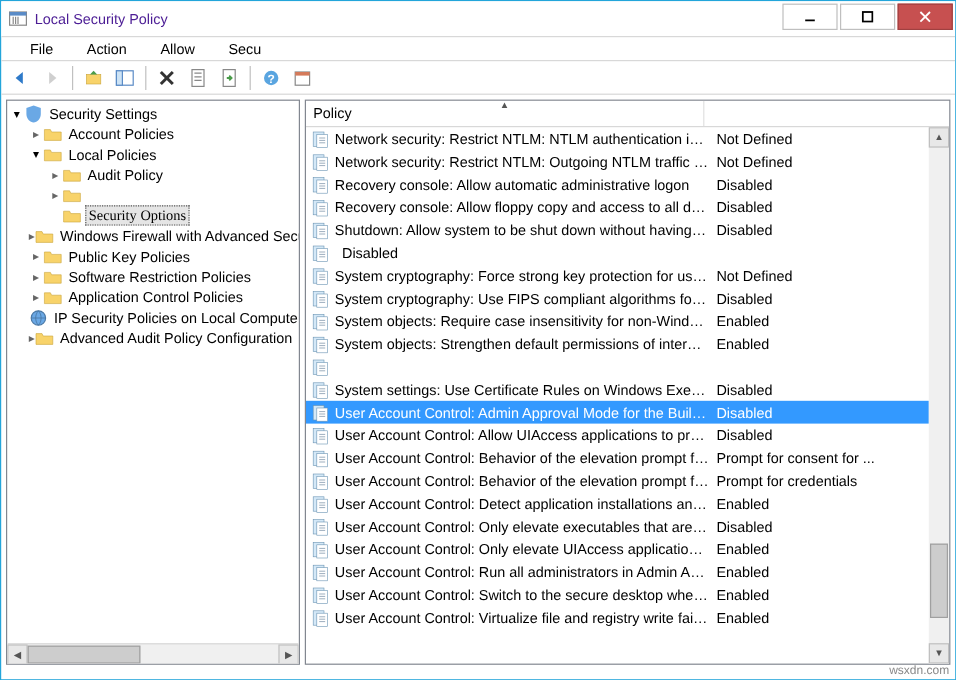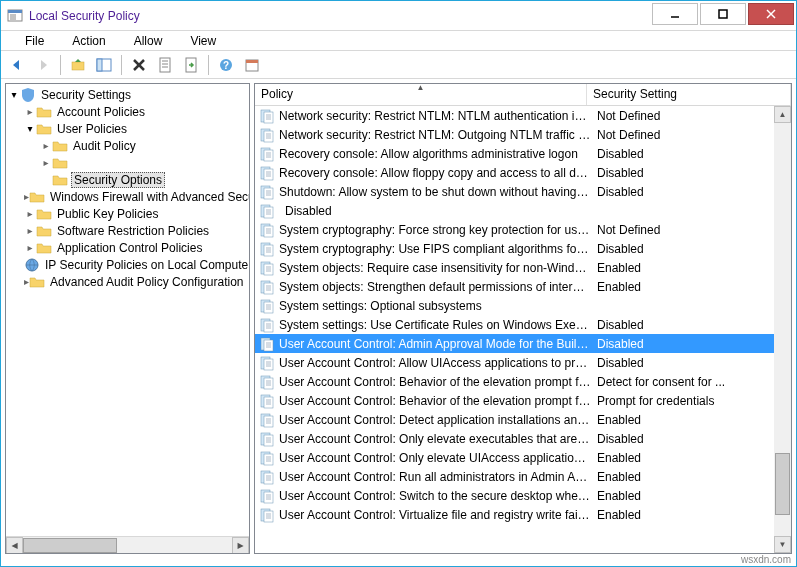--- a/index.html
+++ b/index.html
@@ -83,20 +83,21 @@
   }
   .tree-node .expander {
     width: 12px; text-align:center; color:#666; font-size:10px;
   }
   .tree-node .expander.open { color:#000;}
   .tree-node .node-icon { width:16px; height:16px; margin-right:3px; flex-shrink:0;}
   .tree-node.selected .label {
     border: 1px dotted #555;
     background: #e5e5e5;
     padding: 0 2px;
+    font-family: Liberation Serif, serif;
   }
   .tree-node .label { padding: 0 2px; }
   .indent-0 { padding-left: 2px; }
   .indent-1 { padding-left: 18px; }
   .indent-2 { padding-left: 34px; }
   .list-pane {
     flex: 1;
     border: 1px solid #828790;
     display:flex;
     flex-direction:column;
@@ -222,21 +223,21 @@
           <line x1="9" y1="1" x2="1" y2="9" stroke="#fff" stroke-width="1.5"></line>
         </svg>
     </div>
   </div>
 </div>
 
 <div class="menubar">
   <span class="menu-item">File</span>
   <span class="menu-item">Action</span>
   <span class="menu-item">Allow</span>
-  <span class="menu-item">View</span>
+  <span class="menu-item">Secu</span>
 </div>
 
 <div class="toolbar">
   <div class="tool-btn">
     <svg width="16" height="16">
         <path d="M10 3 L4 8 L10 13 Z" fill="#2e7ac9"></path>
       </svg>
   </div>
   <div class="tool-btn disabled">
     <svg width="16" height="16">
@@ -308,21 +309,21 @@
         <svg class="node-icon" viewBox="0 0 16 16">
             <path d="M1 4 L6 4 L7 6 L15 6 L15 13 L1 13 Z" class="icon-folder"></path>
           </svg>
         <span class="label">Account Policies</span>
       </div>
       <div class="tree-node indent-1">
         <span class="expander open">▾</span>
         <svg class="node-icon" viewBox="0 0 16 16">
             <path d="M1 4 L6 4 L7 6 L15 6 L15 13 L1 13 Z" class="icon-folder"></path>
           </svg>
-        <span class="label">User Policies</span>
+        <span class="label">Local Policies</span>
       </div>
       <div class="tree-node indent-2">
         <span class="expander">▸</span>
         <svg class="node-icon" viewBox="0 0 16 16">
             <path d="M1 4 L6 4 L7 6 L15 6 L15 13 L1 13 Z" class="icon-folder"></path>
           </svg>
         <span class="label">Audit Policy</span>
       </div>
       <div class="tree-node indent-2">
         <span class="expander">▸</span>
@@ -389,23 +390,20 @@
       <div class="arrow">▶</div>
     </div>
   </div>
 
   <div class="list-pane">
     <div class="list-header">
       <div class="col policy">
         <span class="sort-arrow">▲</span>
         <span>Policy</span>
       </div>
-      <div class="col setting">
-        <span>Security Setting</span>
-      </div>
     </div>
     <div class="list-body" id="list-body" style="padding-right:17px;">
         <div class="list-row">
           <svg class="row-icon" viewBox="0 0 16 16">
             <rect x="2" y="2" width="9" height="12" class="icon-policy1"></rect>
             <rect x="5" y="4" width="9" height="11" fill="#fff" stroke="#6a93b3" stroke-width="0.5"></rect>
             <line x1="7" y1="7" x2="12" y2="7" stroke="#9ab" stroke-width="0.8"></line>
             <line x1="7" y1="9" x2="12" y2="9" stroke="#9ab" stroke-width="0.8"></line>
             <line x1="7" y1="11" x2="12" y2="11" stroke="#9ab" stroke-width="0.8"></line>
           </svg>
@@ -424,21 +422,21 @@
           <span class="cell setting">Not Defined</span>
         </div>
         <div class="list-row">
           <svg class="row-icon" viewBox="0 0 16 16">
             <rect x="2" y="2" width="9" height="12" class="icon-policy1"></rect>
             <rect x="5" y="4" width="9" height="11" fill="#fff" stroke="#6a93b3" stroke-width="0.5"></rect>
             <line x1="7" y1="7" x2="12" y2="7" stroke="#9ab" stroke-width="0.8"></line>
             <line x1="7" y1="9" x2="12" y2="9" stroke="#9ab" stroke-width="0.8"></line>
             <line x1="7" y1="11" x2="12" y2="11" stroke="#9ab" stroke-width="0.8"></line>
           </svg>
-          <span class="cell policy">Recovery console: Allow algorithms administrative logon</span>
+          <span class="cell policy">Recovery console: Allow automatic administrative logon</span>
           <span class="cell setting">Disabled</span>
         </div>
         <div class="list-row">
           <svg class="row-icon" viewBox="0 0 16 16">
             <rect x="2" y="2" width="9" height="12" class="icon-policy1"></rect>
             <rect x="5" y="4" width="9" height="11" fill="#fff" stroke="#6a93b3" stroke-width="0.5"></rect>
             <line x1="7" y1="7" x2="12" y2="7" stroke="#9ab" stroke-width="0.8"></line>
             <line x1="7" y1="9" x2="12" y2="9" stroke="#9ab" stroke-width="0.8"></line>
             <line x1="7" y1="11" x2="12" y2="11" stroke="#9ab" stroke-width="0.8"></line>
           </svg>
@@ -511,21 +509,20 @@
           <span class="cell setting">Enabled</span>
         </div>
         <div class="list-row">
           <svg class="row-icon" viewBox="0 0 16 16">
             <rect x="2" y="2" width="9" height="12" class="icon-policy1"></rect>
             <rect x="5" y="4" width="9" height="11" fill="#fff" stroke="#6a93b3" stroke-width="0.5"></rect>
             <line x1="7" y1="7" x2="12" y2="7" stroke="#9ab" stroke-width="0.8"></line>
             <line x1="7" y1="9" x2="12" y2="9" stroke="#9ab" stroke-width="0.8"></line>
             <line x1="7" y1="11" x2="12" y2="11" stroke="#9ab" stroke-width="0.8"></line>
           </svg>
-          <span class="cell policy">System settings: Optional subsystems</span>
           <span class="cell setting"></span>
         </div>
         <div class="list-row">
           <svg class="row-icon" viewBox="0 0 16 16">
             <rect x="2" y="2" width="9" height="12" class="icon-policy1"></rect>
             <rect x="5" y="4" width="9" height="11" fill="#fff" stroke="#6a93b3" stroke-width="0.5"></rect>
             <line x1="7" y1="7" x2="12" y2="7" stroke="#9ab" stroke-width="0.8"></line>
             <line x1="7" y1="9" x2="12" y2="9" stroke="#9ab" stroke-width="0.8"></line>
             <line x1="7" y1="11" x2="12" y2="11" stroke="#9ab" stroke-width="0.8"></line>
           </svg>
@@ -556,21 +553,21 @@
         </div>
         <div class="list-row">
           <svg class="row-icon" viewBox="0 0 16 16">
             <rect x="2" y="2" width="9" height="12" class="icon-policy1"></rect>
             <rect x="5" y="4" width="9" height="11" fill="#fff" stroke="#6a93b3" stroke-width="0.5"></rect>
             <line x1="7" y1="7" x2="12" y2="7" stroke="#9ab" stroke-width="0.8"></line>
             <line x1="7" y1="9" x2="12" y2="9" stroke="#9ab" stroke-width="0.8"></line>
             <line x1="7" y1="11" x2="12" y2="11" stroke="#9ab" stroke-width="0.8"></line>
           </svg>
           <span class="cell policy">User Account Control: Behavior of the elevation prompt for ...</span>
-          <span class="cell setting">Detect for consent for ...</span>
+          <span class="cell setting">Prompt for consent for ...</span>
         </div>
         <div class="list-row">
           <svg class="row-icon" viewBox="0 0 16 16">
             <rect x="2" y="2" width="9" height="12" class="icon-policy1"></rect>
             <rect x="5" y="4" width="9" height="11" fill="#fff" stroke="#6a93b3" stroke-width="0.5"></rect>
             <line x1="7" y1="7" x2="12" y2="7" stroke="#9ab" stroke-width="0.8"></line>
             <line x1="7" y1="9" x2="12" y2="9" stroke="#9ab" stroke-width="0.8"></line>
             <line x1="7" y1="11" x2="12" y2="11" stroke="#9ab" stroke-width="0.8"></line>
           </svg>
           <span class="cell policy">User Account Control: Behavior of the elevation prompt for ...</span>

